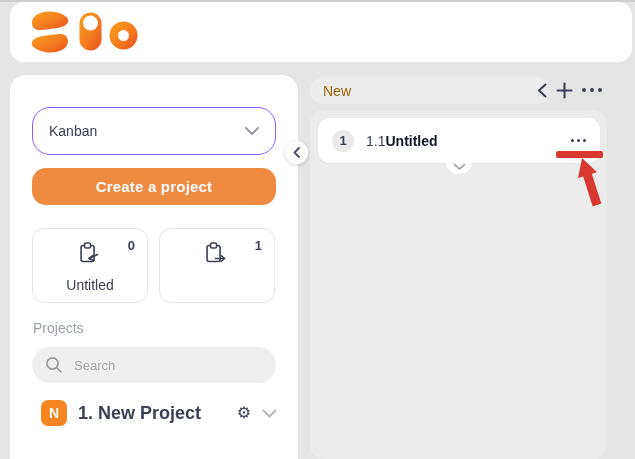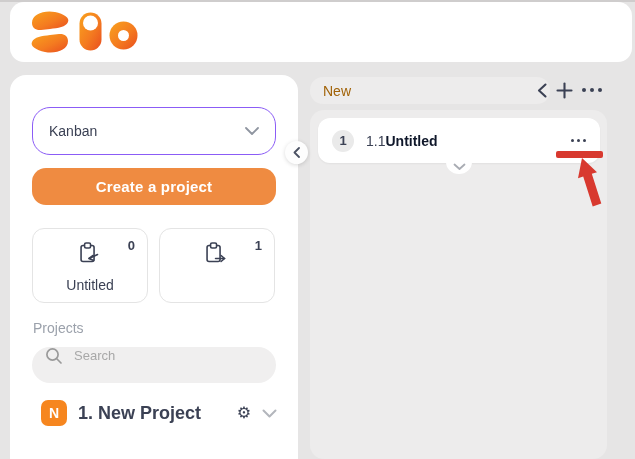--- a/index.html
+++ b/index.html
@@ -33,21 +33,21 @@
   .mini-card{
     width:116px;height:75px;box-sizing:border-box;background:#fff;
     border:1px solid #e4e4e4;border-radius:12px;position:relative;cursor:pointer;
   }
   .mini-card .count{position:absolute;top:9px;right:12px;font-size:13px;font-weight:600;color:#3b4154;}
   .mini-card .ic{position:absolute;left:50%;top:12px;transform:translateX(-56%);}
   .mini-card .lab{position:absolute;left:0;right:0;bottom:9px;text-align:center;font-size:14px;font-weight:500;color:#3b4154;}
   .projects-heading{position:absolute;left:23px;top:245px;font-size:14px;color:#9ba1ab;}
   .search{
     position:absolute;left:22px;top:272px;width:244px;height:36px;box-sizing:border-box;
-    background:#f0efef;border-radius:18px;display:flex;align-items:flex-start;padding:0 13px;gap:9px;
+    background:#f0efef;border-radius:18px;display:flex;align-items:center;padding:0 13px;gap:9px;
   }
   .search input{
     border:none;background:transparent;outline:none;flex:1;
     font-size:13px;font-family:inherit;color:#3b4154;
   }
   .search input::placeholder{color:#a8a8a8;}
   .proj-row{position:absolute;left:31px;top:324px;width:236px;height:28px;display:flex;align-items:center;cursor:pointer;}
   .proj-badge{
     width:26px;height:26px;border-radius:7px;background:#f6861f;color:#fff;
     display:flex;align-items:center;justify-content:center;font-size:14px;font-weight:700;flex:0 0 auto;

